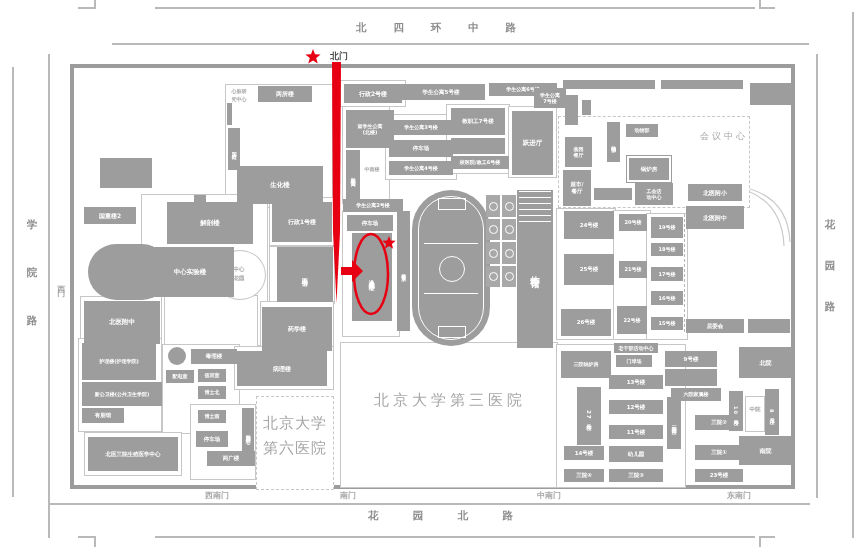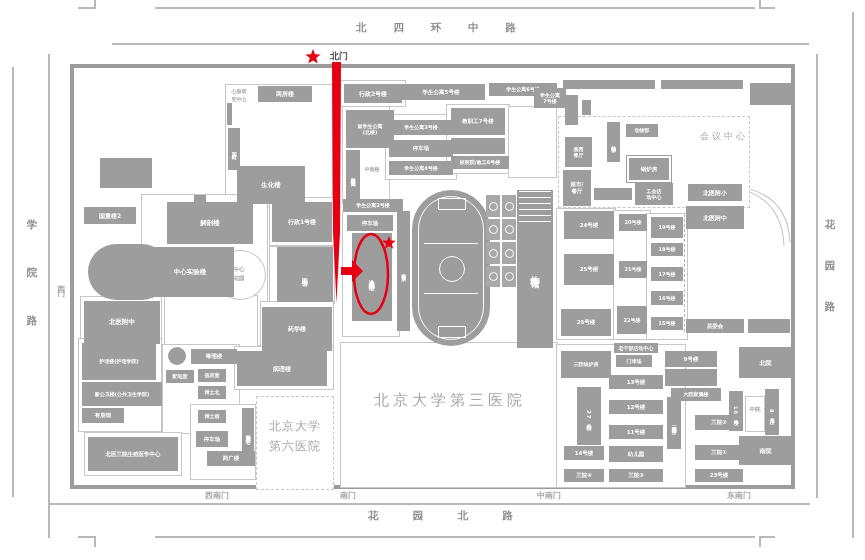--- a/index.html
+++ b/index.html
@@ -151,21 +151,21 @@
     <div class="area dash" style="left: 558px; top: 116px; width: 192px; height: 92px;"></div>
     <div class="area" style="left: 556px; top: 208px; width: 60px; height: 132px;"></div>
     <div class="area" style="left: 613px; top: 210px; width: 38px; height: 130px;"></div>
     <div class="area" style="left: 646px; top: 213px; width: 42px; height: 127px;"></div>
     <div class="area" style="left: 556px; top: 344px; width: 130px; height: 144px;"></div>
     <div class="area" style="left: 745px; top: 396px; width: 20px; height: 36px;"></div>
     <div class="vfence" style="left: 684px; top: 214px; width: 0px; height: 118px;"></div>
     <div class="bldg" style="left: 100px; top: 158px; width: 52px; height: 30px; font-size: 6px;"></div>
     <div class="bldg" style="left: 258px; top: 86px; width: 54px; height: 16px; font-size: 6px;">两所楼</div>
     <div class="bldg vert" style="left: 228px; top: 128px; width: 12px; height: 42px; font-size: 5px;">国合处</div>
-    <div class="bldg" style="left: 237px; top: 166px; width: 68px; height: 38px; font-size: 6.5px;">生化楼</div>
+    <div class="bldg" style="left: 237px; top: 166px; width: 86px; height: 38px; font-size: 6.5px;">生化楼</div>
     <div class="bldg" style="left: 84px; top: 207px; width: 52px; height: 17px; font-size: 6px;">国重楼2</div>
     <div class="bldg vert" style="left: 194px; top: 195px; width: 12px; height: 32px; font-size: 5px;">国重楼1</div>
     <div class="bldg" style="left: 167px; top: 202px; width: 86px; height: 42px; font-size: 6.5px;">解剖楼</div>
     <div class="bldg" style="left: 146px; top: 247px; width: 88px; height: 50px; font-size: 6.5px;">中心实验楼</div>
     <div class="bldg" style="left: 272px; top: 202px; width: 60px; height: 40px; font-size: 6px;">行政1号楼</div>
     <div class="bldg vert" style="left: 277px; top: 247px; width: 56px; height: 55px; font-size: 6px;">图书馆</div>
     <div class="bldg" style="left: 84px; top: 301px; width: 76px; height: 43px; font-size: 6.5px;">北医附中</div>
     <div class="bldg" style="left: 262px; top: 307px; width: 70px; height: 44px; font-size: 6px;">药学楼</div>
     <div class="bldg" style="left: 82px; top: 343px; width: 74px; height: 37px; font-size: 5px;">护理楼(护理学院)</div>
     <div class="bldg" style="left: 82px; top: 382px; width: 80px; height: 24px; font-size: 5px;">新公卫楼(公共卫生学院)</div>
@@ -192,20 +192,21 @@
     <div class="bldg" style="left: 347px; top: 215px; width: 46px; height: 16px; font-size: 5.5px;">停车场</div>
     <div class="bldg vert" style="left: 352px; top: 233px; width: 40px; height: 88px; font-size: 6px;">逸夫教学楼</div>
     <div class="bldg vert" style="left: 397px; top: 211px; width: 13px; height: 120px; font-size: 5px;">体育学系</div>
     <div class="bldg" style="left: 397px; top: 84px; width: 88px; height: 16px; font-size: 5.5px;">学生公寓5号楼</div>
     <div class="bldg" style="left: 489px; top: 83px; width: 68px; height: 13px; font-size: 5px;">学生公寓6号楼</div>
     <div class="bldg" style="left: 534px; top: 88px; width: 32px; height: 20px; font-size: 5px;">学生公寓
 7号楼</div>
     <div class="bldg" style="left: 451px; top: 108px; width: 54px; height: 27px; font-size: 5.5px;">教职工7号楼</div>
     <div class="bldg" style="left: 451px; top: 138px; width: 54px; height: 16px; font-size: 6px;"></div>
     <div class="bldg" style="left: 451px; top: 156px; width: 58px; height: 13px; font-size: 5px;">校医院/教工6号楼</div>
+    <div class="bldg" style="left: 512px; top: 111px; width: 41px; height: 64px; font-size: 6.5px;">跃进厅</div>
     <div class="bldg" style="left: 563px; top: 80px; width: 92px; height: 9px; font-size: 6px;"></div>
     <div class="bldg" style="left: 661px; top: 80px; width: 82px; height: 9px; font-size: 6px;"></div>
     <div class="bldg" style="left: 750px; top: 83px; width: 42px; height: 22px; font-size: 6px;"></div>
     <div class="bldg" style="left: 565px; top: 95px; width: 13px; height: 30px; font-size: 6px;"></div>
     <div class="bldg" style="left: 582px; top: 100px; width: 9px; height: 15px; font-size: 6px;"></div>
     <div class="bldg vert" style="left: 607px; top: 122px; width: 13px; height: 40px; font-size: 5px;">动物部</div>
     <div class="bldg" style="left: 626px; top: 124px; width: 32px; height: 13px; font-size: 5px;">动物部</div>
     <div class="bldg" style="left: 565px; top: 137px; width: 27px; height: 30px; font-size: 5px;">燕园
 餐厅</div>
     <div class="bldg dbl" style="left: 627px; top: 156px; width: 44px; height: 26px; font-size: 5.5px;">锅炉房</div>
@@ -248,21 +249,21 @@
     <div class="bldg" style="left: 564px; top: 469px; width: 40px; height: 13px; font-size: 5.5px;">三院④</div>
     <div class="bldg" style="left: 609px; top: 469px; width: 54px; height: 13px; font-size: 5.5px;">三院③</div>
     <div class="bldg" style="left: 695px; top: 469px; width: 48px; height: 13px; font-size: 5.5px;">23号楼</div>
     <div class="bldg vert" style="left: 729px; top: 391px; width: 14px; height: 40px; font-size: 5px;">10号楼</div>
     <div class="bldg vert" style="left: 765px; top: 389px; width: 14px; height: 46px; font-size: 5px;">8号楼</div>
     <div class="bldg" style="left: 739px; top: 347px; width: 53px; height: 31px; font-size: 6px;">北院</div>
     <div class="bldg" style="left: 739px; top: 436px; width: 53px; height: 29px; font-size: 6px;">南院</div>
     <div class="glabel" style="left: 224px; top: 86px; width: 30px; height: 18px; font-size: 5px;">心脏研
 究中心</div>
     <div class="glabel serif" style="left: 692px; top: 128px; width: 64px; height: 18px; font-size: 9px; letter-spacing: 3px;">会议中心</div>
-    <div class="glabel serif" style="left: 258px; top: 408px; width: 74px; height: 56px; font-size: 12px; letter-spacing: 1px;">北京大学
+    <div class="glabel serif" style="left: 258px; top: 408px; width: 74px; height: 56px; font-size: 15px; letter-spacing: 1px;">北京大学
 第六医院</div>
     <div class="glabel serif" style="left: 355px; top: 390px; width: 190px; height: 22px; font-size: 15px; letter-spacing: 4px;">北京大学第三医院</div>
     <div class="glabel" style="left: 745px; top: 398px; width: 20px; height: 24px; font-size: 5.5px;">中院</div>
     <div class="glabel" style="left: 221px; top: 259px; width: 36px; height: 30px; font-size: 5.5px;">中心
 花园</div>
     <div class="glabel" style="left: 360px; top: 164px; width: 24px; height: 10px; font-size: 5px;">中南楼</div>
     <div class="glabel dark" style="left: 325px; top: 50px; width: 28px; height: 13px; font-size: 9px;">北门</div>
     <div class="glabel vert" style="left: 54px; top: 266px; width: 13px; height: 30px; font-size: 8px;">西门</div>
     <div class="glabel" style="left: 198px; top: 490px; width: 38px; height: 12px; font-size: 8px;">西南门</div>
     <div class="glabel" style="left: 334px; top: 490px; width: 28px; height: 12px; font-size: 8px;">南门</div>

